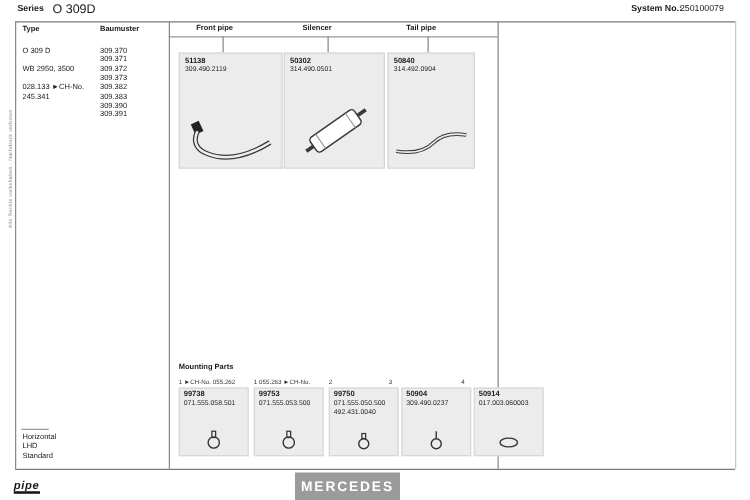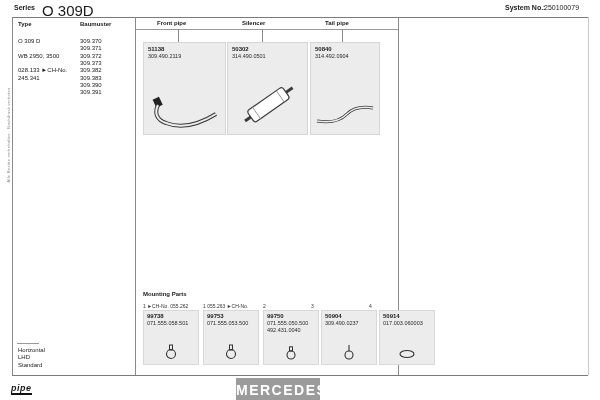--- a/index.html
+++ b/index.html
@@ -13,34 +13,34 @@
   .t7{font-size:7px;line-height:8px;}
   .b{font-weight:bold;}
   .partbox{position:absolute;background:#ececec;border:1px solid #d6d6d6;box-sizing:border-box;}
   .pno{font-size:6px;font-weight:bold;line-height:7px;}
   .pref{font-size:5.5px;line-height:6.5px;color:#2a2a2a;}
   .mountbox{position:absolute;background:#ececec;border:1px solid #d8d8d8;box-sizing:border-box;padding:2px 3px;}
   .mounticon{position:absolute;bottom:4px;left:50%;transform:translateX(-50%);}
   #edge-note{position:absolute;left:-72px;top:100px;width:160px;font-size:4px;color:#888;
              transform:rotate(-90deg);transform-origin:center;letter-spacing:.3px;}
   #badge{position:absolute;left:236px;top:378px;width:84px;height:22px;background:#9b9b9b;
-         color:#fff;font-weight:bold;font-size:14px;letter-spacing:1.5px;text-align:center;line-height:24px;}
+         color:#fff;font-weight:bold;font-size:11px;letter-spacing:1.5px;text-align:center;line-height:24px;}
   #dinex{position:absolute;left:11px;top:383px;font-size:9px;font-weight:bold;font-style:italic;
          letter-spacing:.5px;border-bottom:2px solid #111;padding-bottom:0;line-height:10px;}
   svg{display:block;}
 </style>
 </head>
 <body>
 
 <div id="page">
 
   <div id="edge-note">Alle Rechte vorbehalten · Nachdruck verboten</div>
 
   <span class="abs t7 b" style="left:14px;top:4px;">Series</span>
-  <span class="abs" style="left:42px;top:2px;font-size:15px;">O 309D</span>
+  <span class="abs" style="left:42px;top:2px;font-size:10px;">O 309D</span>
   <span class="abs t7 b" style="left:505px;top:4px;">System No.:</span>
   <span class="abs t7" style="left:544px;top:4px;">250100079</span>
 
   <div class="hline" style="left:12px;top:17px;width:576px;"></div>
   <div class="hline" style="left:135px;top:29px;width:263px;background:#9a9a9a;"></div>
   <div class="vline" style="left:12px;top:17px;height:358px;"></div>
   <div class="vline" style="left:135px;top:17px;height:358px;"></div>
   <div class="vline" style="left:398px;top:17px;height:358px;"></div>
   <div class="vline" style="left:588px;top:17px;height:358px;background:#c9c9c9;"></div>
   <div class="hline" style="left:12px;top:375px;width:576px;"></div>

